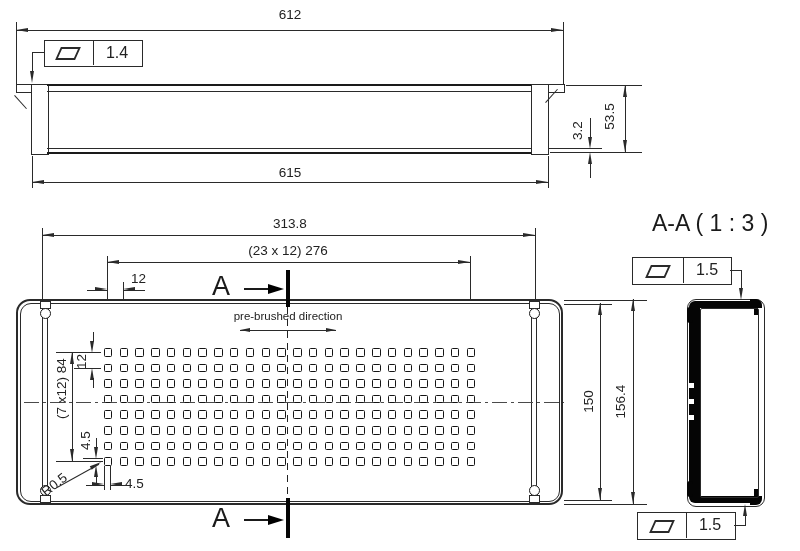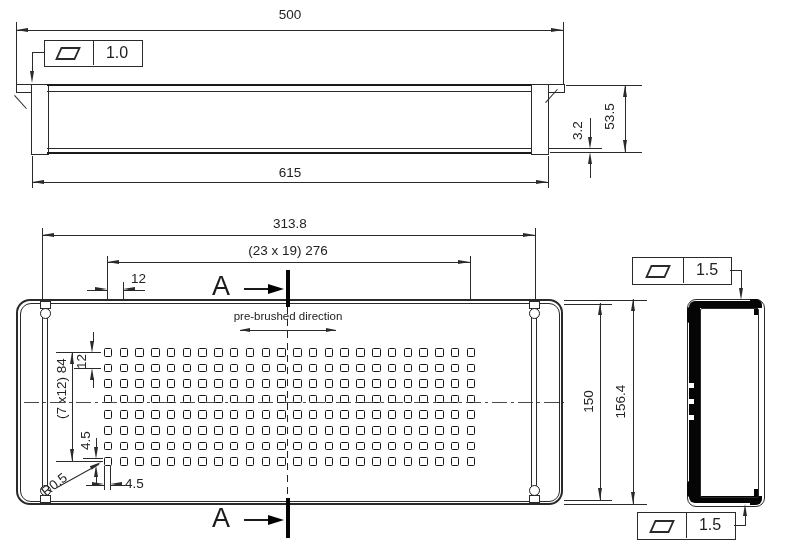--- a/index.html
+++ b/index.html
@@ -30,31 +30,31 @@
   .Atxt{position:absolute;font-size:27px;color:#1a1a1a;}
   .title{position:absolute;font-size:23px;color:#1a1a1a;white-space:nowrap;}
 </style>
 </head>
 <body>
 
 <div id="canvas">
 
   <div class="grp">
 
-    <div class="t tc" style="left:268px;top:7px;width:44px;">500</div>
+    <div class="t tc" style="left:268px;top:7px;width:44px;">612</div>
     <div class="h" style="left:16px;top:30px;width:547px;"></div>
     <div class="aL" style="left:16px;top:27.5px;"></div>
     <div class="aR" style="left:551px;top:27.5px;"></div>
     <div class="v" style="left:16px;top:22px;height:62px;"></div>
     <div class="v" style="left:563px;top:22px;height:62px;"></div>
 
     <div class="box" style="left:44px;top:40px;width:97px;height:25px;"></div>
     <div class="v" style="left:93px;top:41px;height:24px;"></div>
     <div class="para" style="left:58px;top:47px;"></div>
-    <div class="fcf-val" style="left:94px;top:44px;width:46px;">1.0</div>
+    <div class="fcf-val" style="left:94px;top:44px;width:46px;">1.4</div>
     <div class="h" style="left:32px;top:52px;width:12px;"></div>
     <div class="v" style="left:32px;top:52px;height:20px;"></div>
     <div class="aD" style="left:29.5px;top:71px;"></div>
 
     <div class="box" style="left:16px;top:84px;width:31px;height:7px;"></div>
     <div class="box" style="left:31px;top:84px;width:16px;height:69px;"></div>
     <div class="box" style="left:531px;top:84px;width:32px;height:7px;"></div>
     <div class="box" style="left:531px;top:84px;width:16px;height:69px;"></div>
     <div class="h2" style="left:47px;top:84px;width:484px;"></div>
     <div class="h" style="left:47px;top:90.5px;width:484px;"></div>
@@ -87,21 +87,21 @@
 
   <div class="grp">
 
     <div class="t tc" style="left:263px;top:216px;width:54px;">313.8</div>
     <div class="h" style="left:42px;top:235px;width:493px;"></div>
     <div class="aL" style="left:42px;top:232.5px;"></div>
     <div class="aR" style="left:523px;top:232.5px;"></div>
     <div class="v" style="left:42px;top:228px;height:72px;"></div>
     <div class="v" style="left:535px;top:228px;height:71px;"></div>
 
-    <div class="t tc" style="left:235px;top:243px;width:106px;">(23 x 19) 276</div>
+    <div class="t tc" style="left:235px;top:243px;width:106px;">(23 x 12) 276</div>
     <div class="h" style="left:107px;top:262px;width:363px;"></div>
     <div class="aL" style="left:107px;top:259.5px;"></div>
     <div class="aR" style="left:458px;top:259.5px;"></div>
     <div class="v" style="left:107px;top:256px;height:92px;"></div>
     <div class="v" style="left:470px;top:256px;height:92px;"></div>
 
     <div class="t" style="left:131px;top:271px;">12</div>
     <div class="v" style="left:122.8px;top:282px;height:66px;"></div>
     <div class="h" style="left:87px;top:289.5px;width:20px;"></div>
     <div class="aR" style="left:95px;top:287px;"></div>
@@ -378,20 +378,21 @@
 
     <div class="t tc vt" style="left:597px;top:394px;width:46px;">156.4</div>
     <div class="v" style="left:633px;top:299px;height:205px;"></div>
     <div class="aU" style="left:630.5px;top:299px;"></div>
     <div class="aD" style="left:630.5px;top:492px;"></div>
     <div class="h" style="left:564px;top:299.5px;width:83px;"></div>
     <div class="h" style="left:564px;top:503.5px;width:83px;"></div>
   </div>
 
   <div class="grp">
+    <div class="title" style="left:652px;top:210px;">A-A ( 1 : 3 )</div>
 
     <div class="box" style="left:632px;top:257px;width:98px;height:26px;"></div>
     <div class="v" style="left:683px;top:258px;height:25px;"></div>
     <div class="para" style="left:648px;top:265px;"></div>
     <div class="fcf-val" style="left:684px;top:261px;width:46px;">1.5</div>
     <div class="h" style="left:730px;top:269.5px;width:12px;"></div>
     <div class="v" style="left:741px;top:270px;height:20px;"></div>
     <div class="aD" style="left:738.5px;top:288px;"></div>
 
     <div class="boxthin" style="left:687px;top:299px;width:76px;height:206px;border-width:1.2px;border-radius:9px;"></div>

